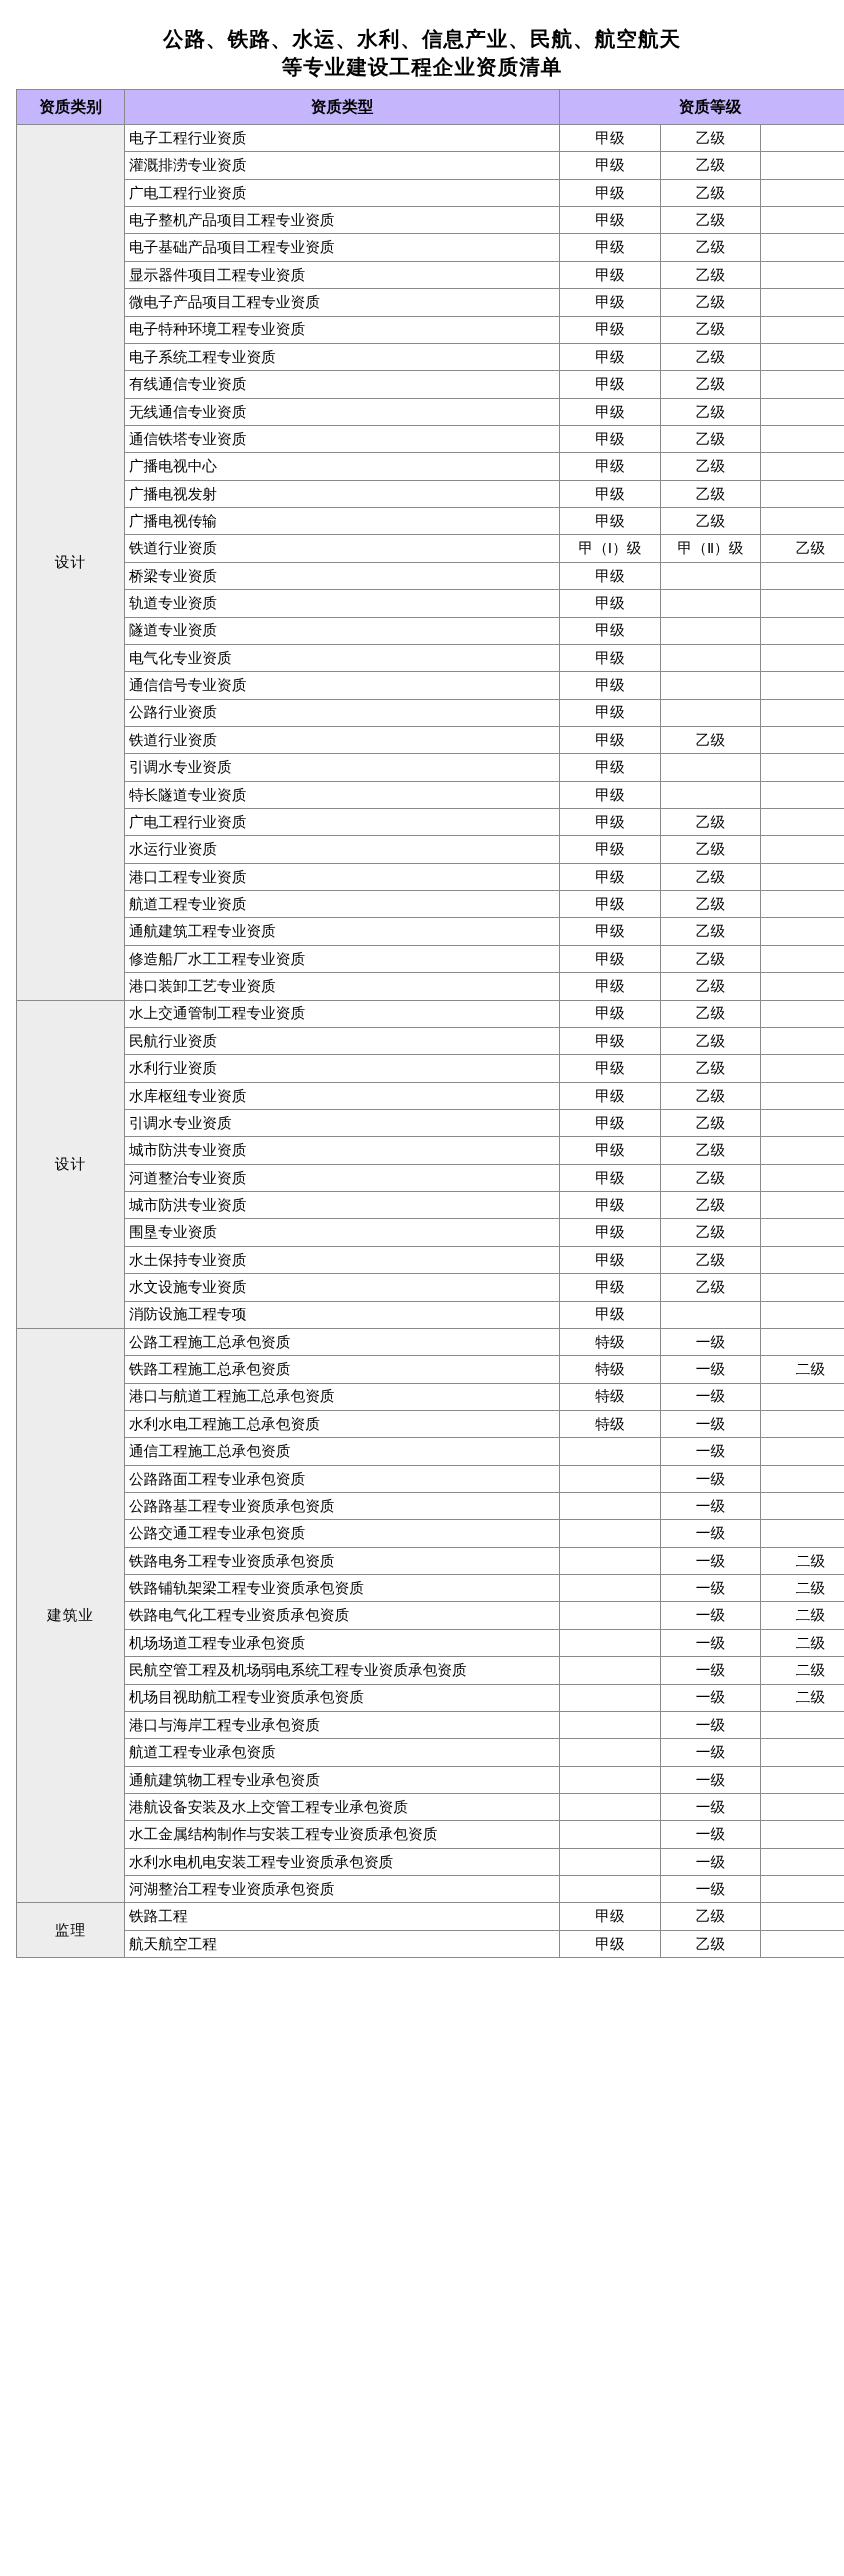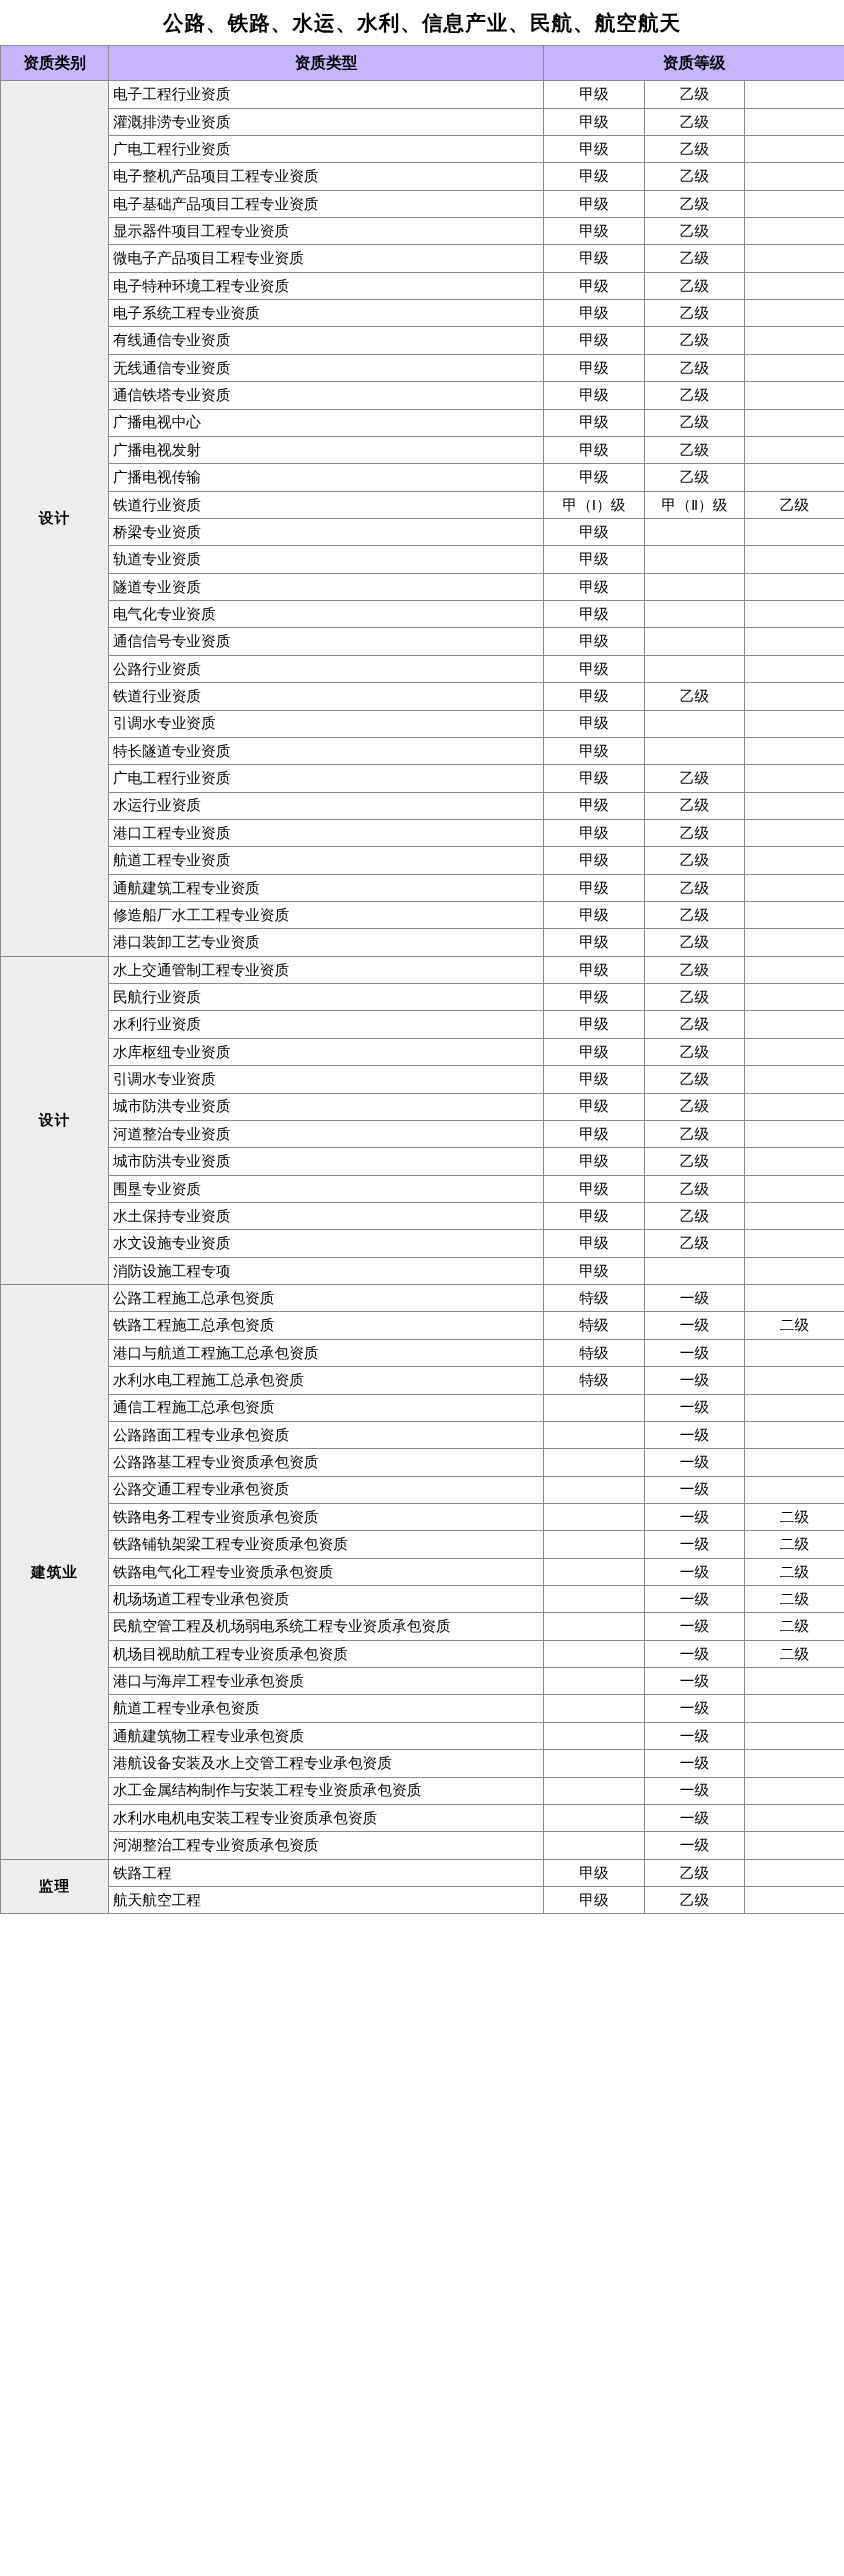--- a/index.html
+++ b/index.html
@@ -8,21 +8,21 @@
     padding: 0;
     background: #ffffff;
   }
   body {
     width: 844px;
     font-family: "DejaVu Sans", "Liberation Sans", sans-serif;
     color: #000000;
   }
   .page {
     width: 844px;
-    padding: 0;
+    padding: 16px;
   }
   .title-block {
     text-align: center;
     font-weight: bold;
     font-size: 20.6px;
     line-height: 1.35;
     padding: 9.8px 39px 7.9px 39px;
     letter-spacing: 1px;
   }
   .title-line { display: block; }
@@ -46,21 +46,21 @@
   table.qual thead th {
     background: #c4b5fd;
     font-weight: bold;
     text-align: center;
     font-size: 15.7px;
     padding: 5.9px 3.9px;
   }
   td.cat {
     background: #ededed;
     text-align: center;
-    font-weight: bold;
+    font-weight: normal;
     font-size: 16.7px;
     letter-spacing: 1px;
   }
   td.type {
     text-align: left;
     padding-left: 11.8px;
     background: #ffffff;
   }
   td.grade {
     text-align: center;
@@ -69,20 +69,21 @@
   }
   td.empty { background: #ffffff; }
 </style>
 </head>
 <body>
 
 <div class="page">
 
   <div class="title-block">
     <span class="title-line">公路、铁路、水运、水利、信息产业、民航、航空航天</span>
+    <span class="title-line">等专业建设工程企业资质清单</span>
   </div>
 
   <table class="qual">
     <colgroup>
       <col class="c-category">
       <col class="c-type">
       <col class="c-g1">
       <col class="c-g2">
       <col class="c-g3">
     </colgroup>

